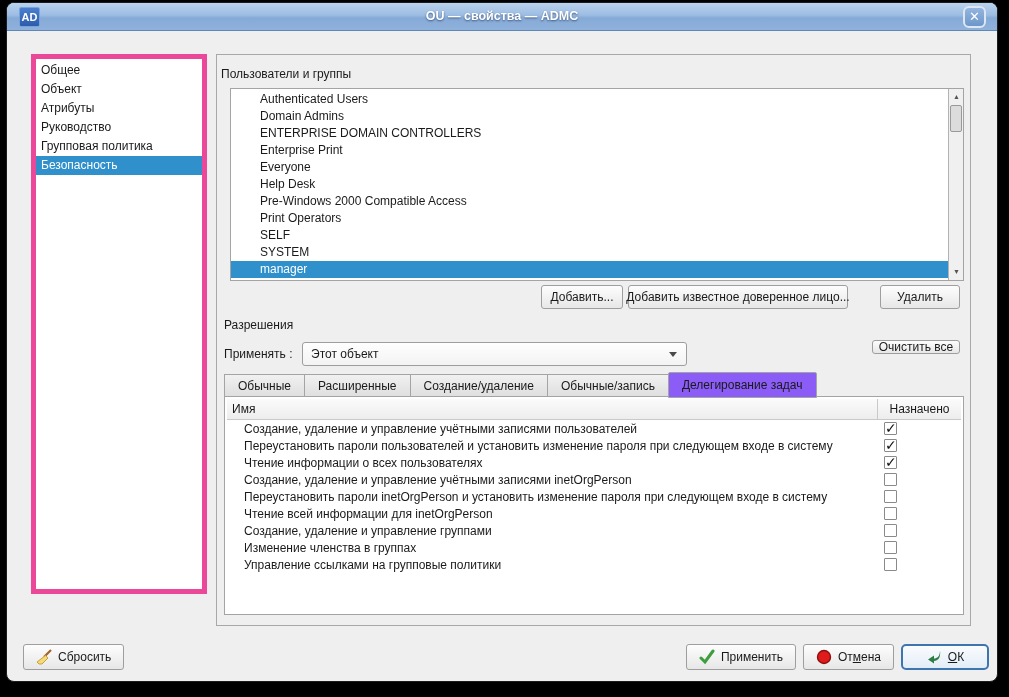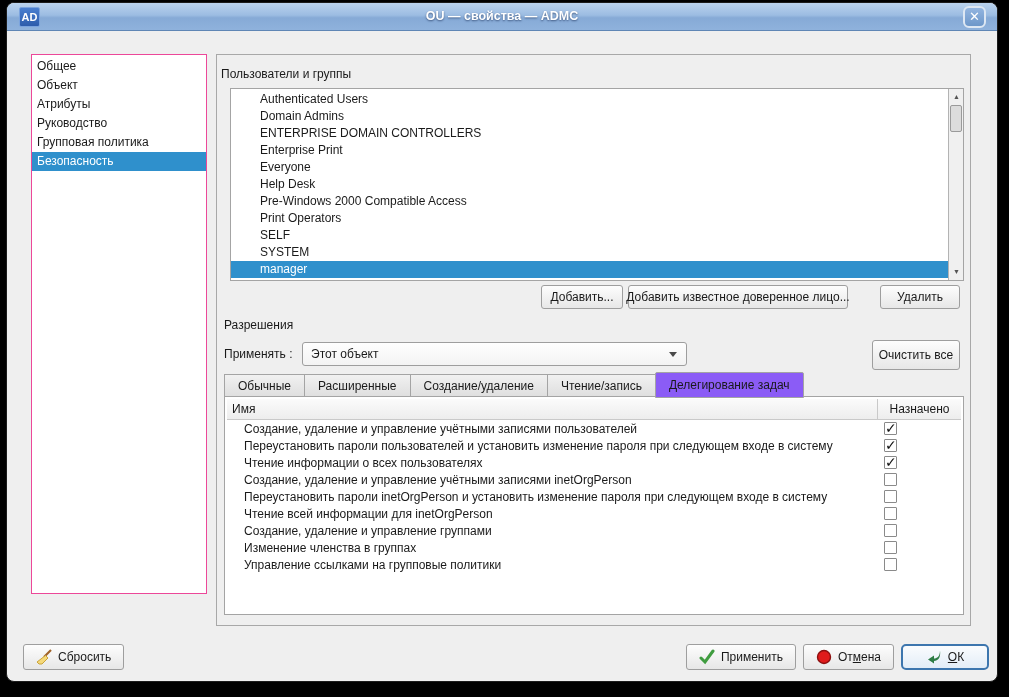--- a/index.html
+++ b/index.html
@@ -28,21 +28,21 @@
                cursor:default; }
 
   
   .btn { position:absolute; background:linear-gradient(180deg,#fdfdfd,#e7e7e7);
          border:1px solid #9e9e9e; border-radius:3px; text-align:center;
          display:flex; align-items:center; justify-content:center; gap:5px;
          font-size:12px; color:#1a1a1a; white-space:nowrap; }
 
   
   .sidebar { position:absolute; left:24px; top:51px; width:176px; height:540px;
-             background:#fff; border:1px solid #ec4899; padding-top:2px; }
+             background:#fff; border:5px solid #ec4899; padding-top:2px; }
   .side-item { height:19px; line-height:19px; padding-left:5px; white-space:nowrap; }
   .side-item.selected { background:#2f90cc; color:#fff; }
 
   
   .frame { position:absolute; left:209px; top:51px; width:755px; height:572px;
            border:1px solid #a8a8a8; background:#efefef; }
   .section-label { position:absolute; white-space:nowrap; }
 
   .users-box { position:absolute; left:13px; top:33px; width:734px; height:193px;
                background:#fff; border:1px solid #a4a4a4; padding-top:2px; overflow:hidden; }
@@ -149,27 +149,27 @@
     <div class="btn" style="right:122px; top:230px; width:220px; height:24px;">Добавить известное доверенное лицо...</div>
     <div class="btn" style="right:10px; top:230px; width:80px; height:24px;">Удалить</div>
 
     <div class="section-label" style="left:7px; top:263px;">Разрешения</div>
 
     <div class="section-label" style="left:7px; top:292px;">Применять :</div>
     <div class="combo">
       <span>Этот объект</span>
       <span class="combo-arrow"></span>
     </div>
-    <div class="btn" style="right:10px; top:285px; width:88px; height:30px;">Очистить все</div>
+    <div class="btn" style="right:10px; top:285px; width:88px; height:14px;">Очистить все</div>
 
     <div class="tabbar">
       <div class="tab">Обычные</div>
       <div class="tab">Расширенные</div>
       <div class="tab">Создание/удаление</div>
-      <div class="tab">Чтение/запись</div>
+      <div class="tab">Обычные/запись</div>
       <div class="tab active">Делегирование задач</div>
     </div>
 
     <div class="tab-pane">
       <div class="thead">
         <div class="th-name">Имя</div>
         <div class="th-assigned">Назначено</div>
       </div>
       <div class="trow">
         <div class="td-name">Создание, удаление и управление учётными записями пользователей</div>

